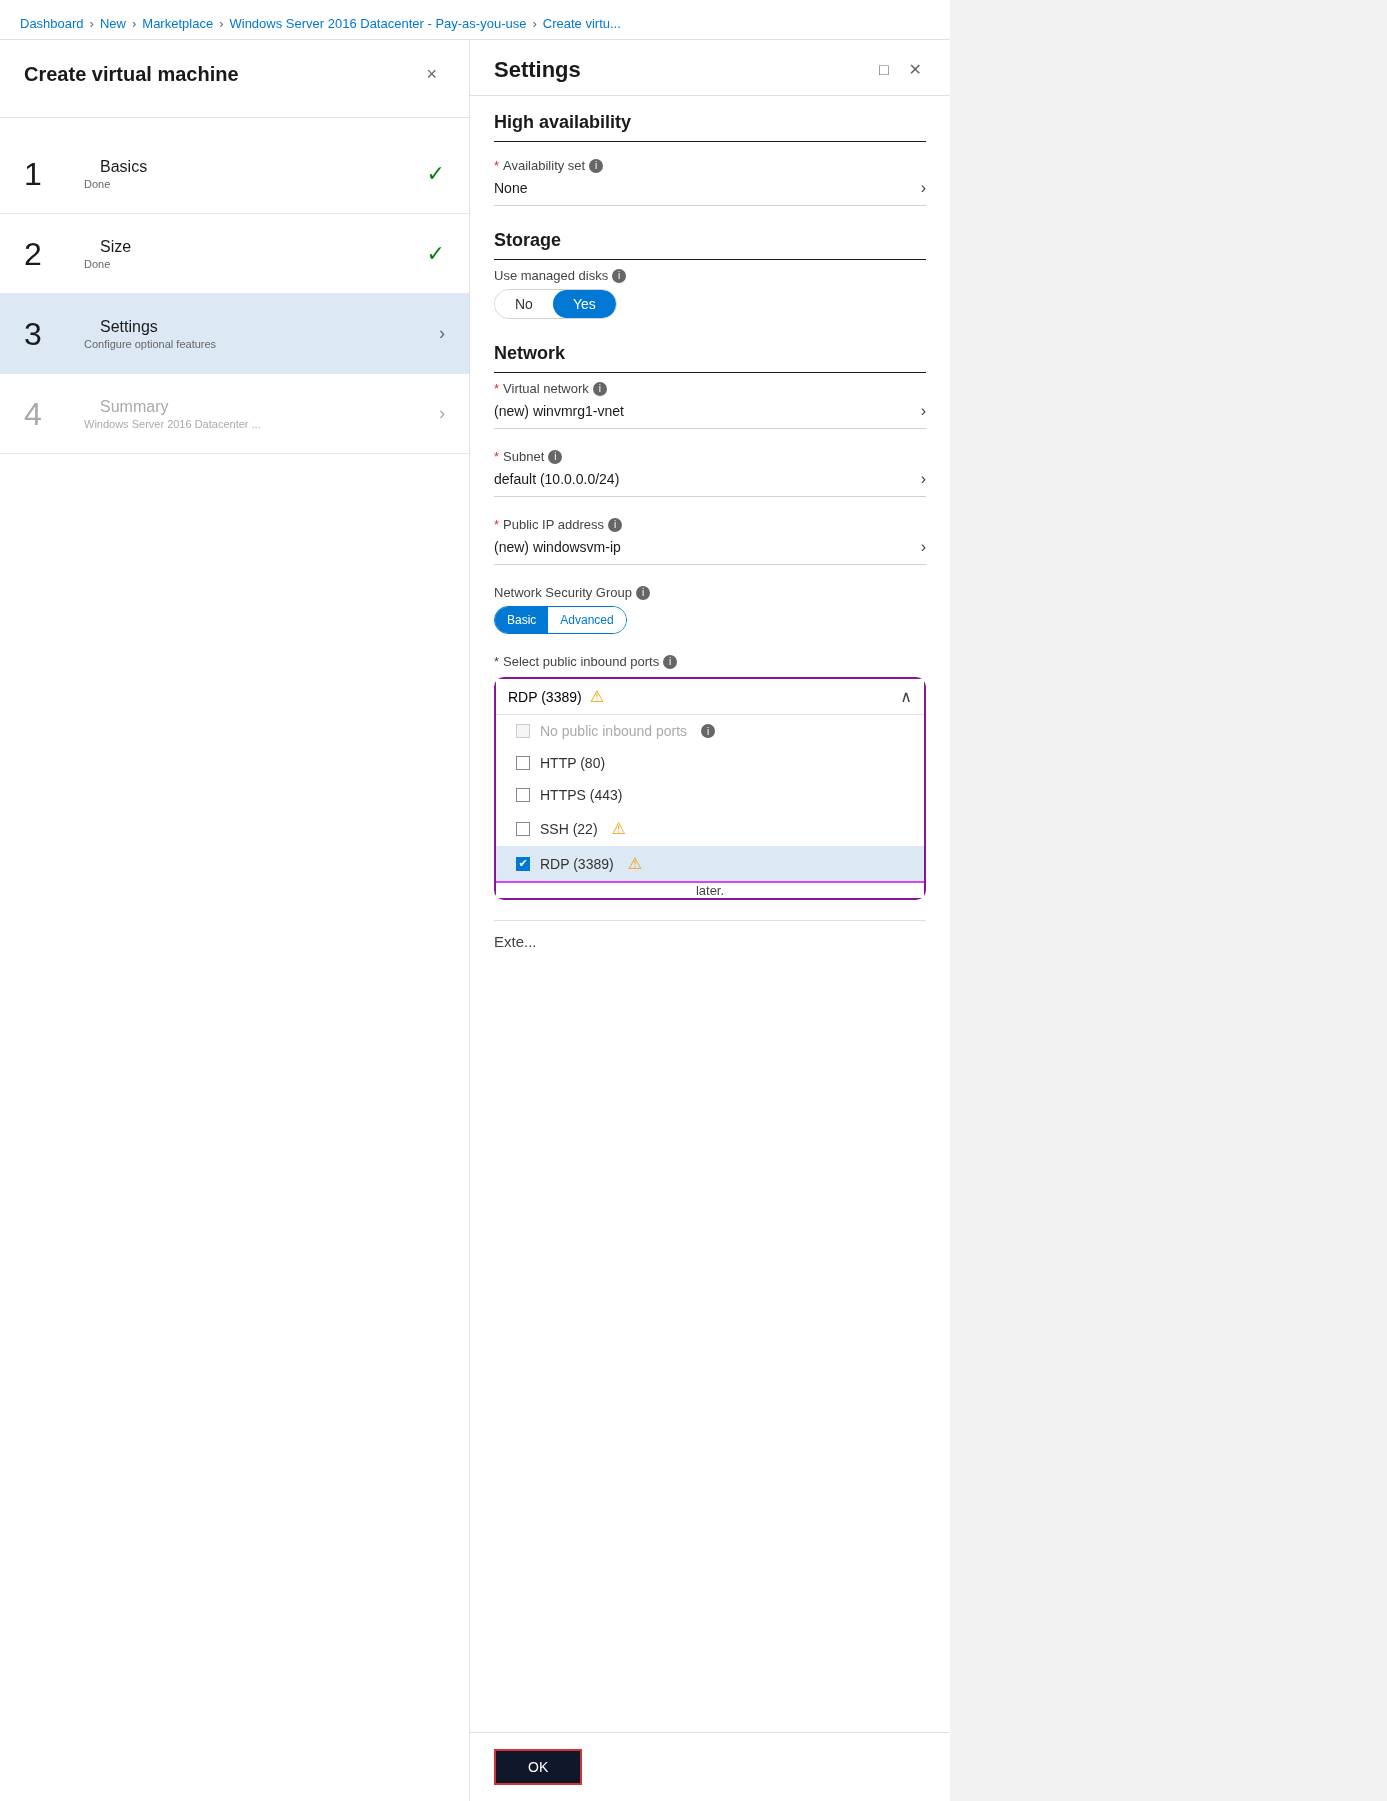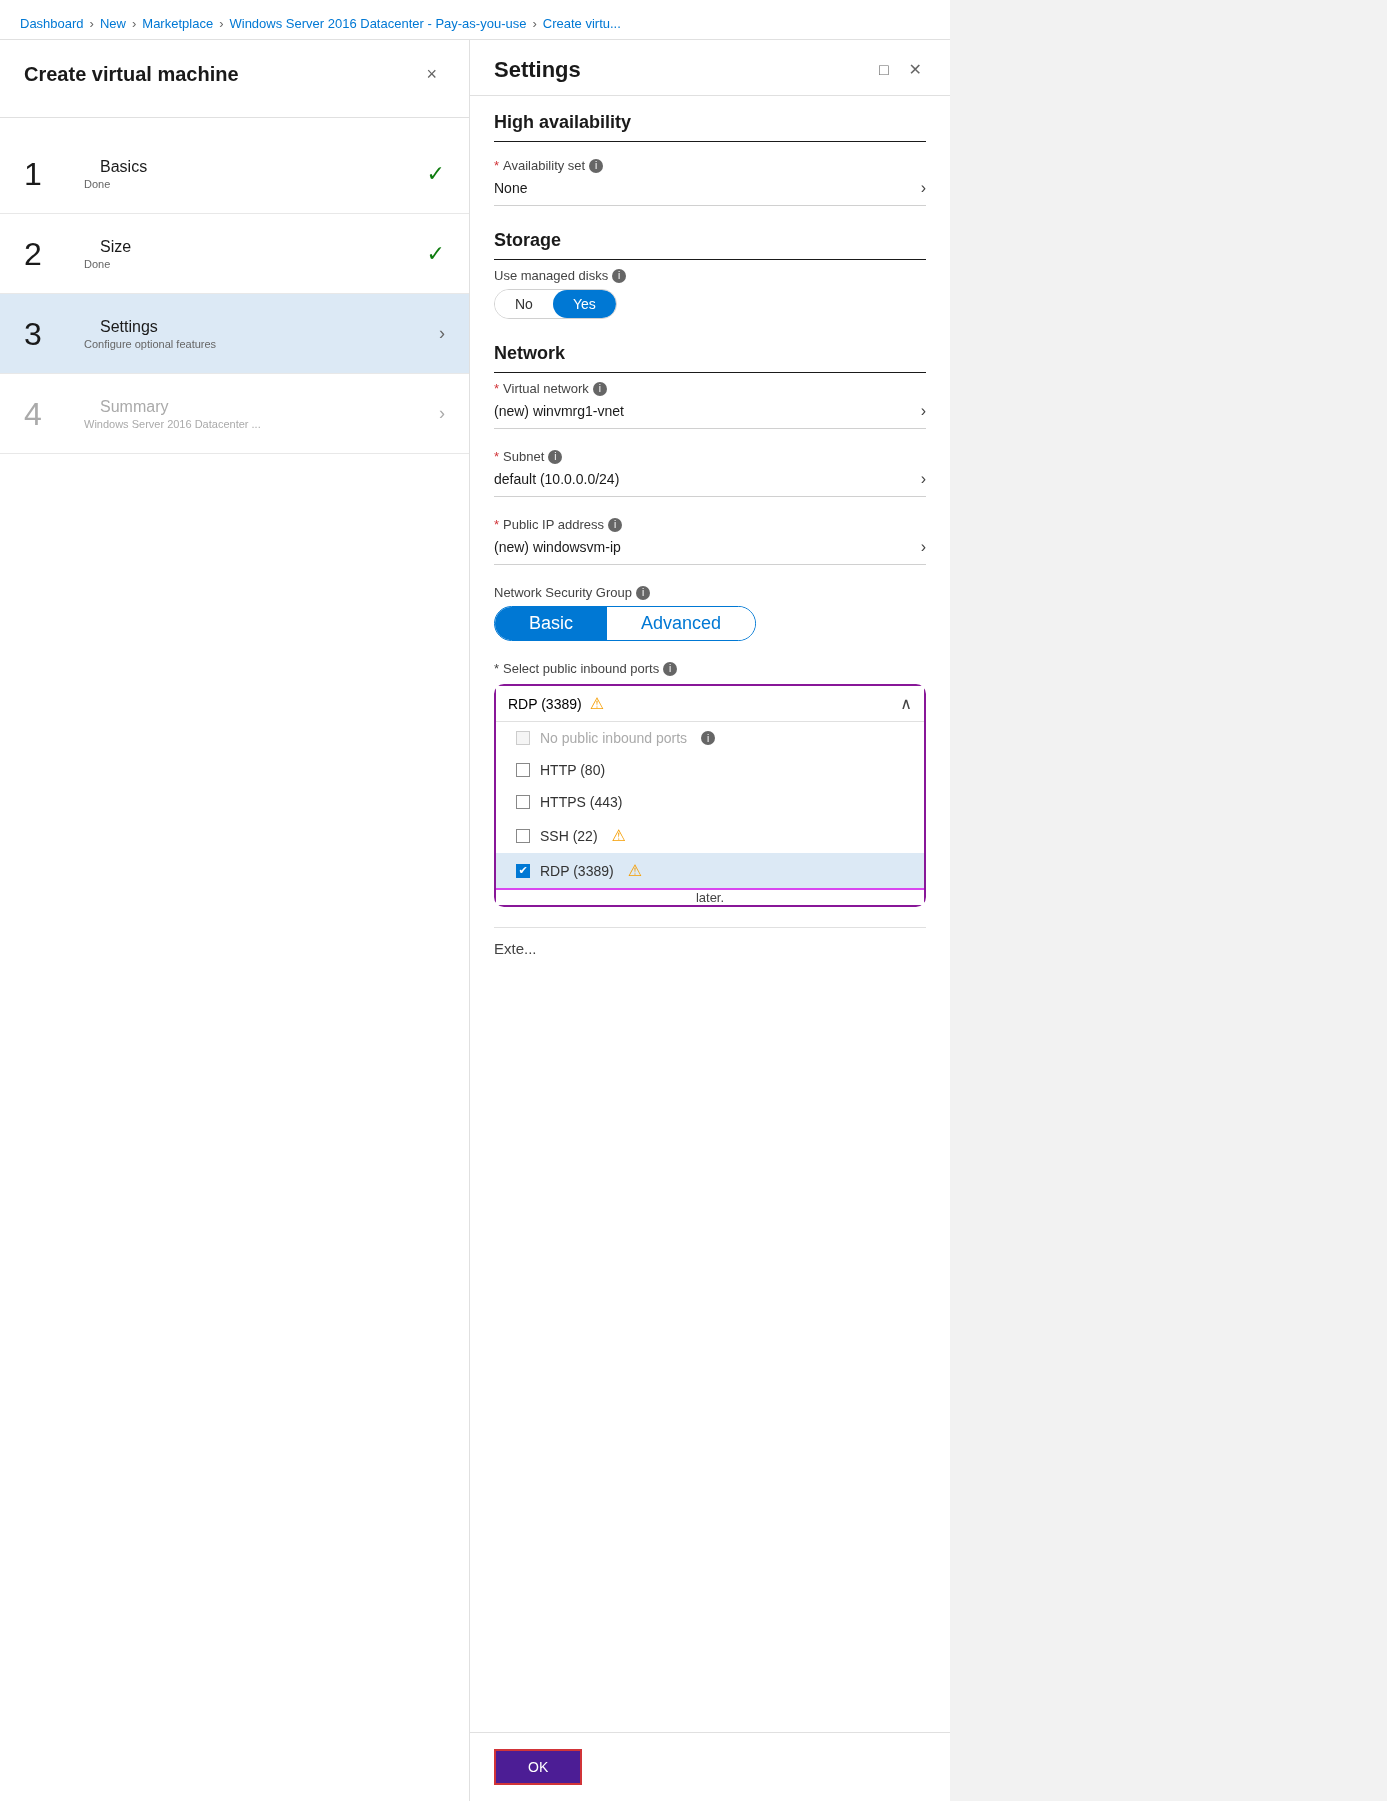--- a/index.html
+++ b/index.html
@@ -253,24 +253,24 @@
 
     
     .nsg-toggle {
       display: flex;
       border: 1px solid #0078d4;
       border-radius: 20px;
       overflow: hidden;
       width: fit-content;
     }
     .nsg-btn {
-      padding: 6px 34px;
+      padding: 6px 12px;
       border: none;
       cursor: pointer;
-      font-size: 18px;
+      font-size: 12px;
       background: white;
       color: #0078d4;
     }
     .nsg-btn.active {
       background: #0078d4;
       color: white;
     }
 
     
     .dropdown-section {
@@ -374,21 +374,21 @@
     }
 
     
     .settings-footer {
       padding: 16px 24px;
       border-top: 1px solid #e0e0e0;
       display: flex;
       align-items: center;
     }
     .ok-button {
-      background: #4c1d95;
+      background: #0f172a;
       color: white;
       border: 2px solid #d13438;
       padding: 8px 32px;
       font-size: 14px;
       cursor: pointer;
       min-width: 80px;
     }
 
     .section-gap {
       margin-top: 24px;

